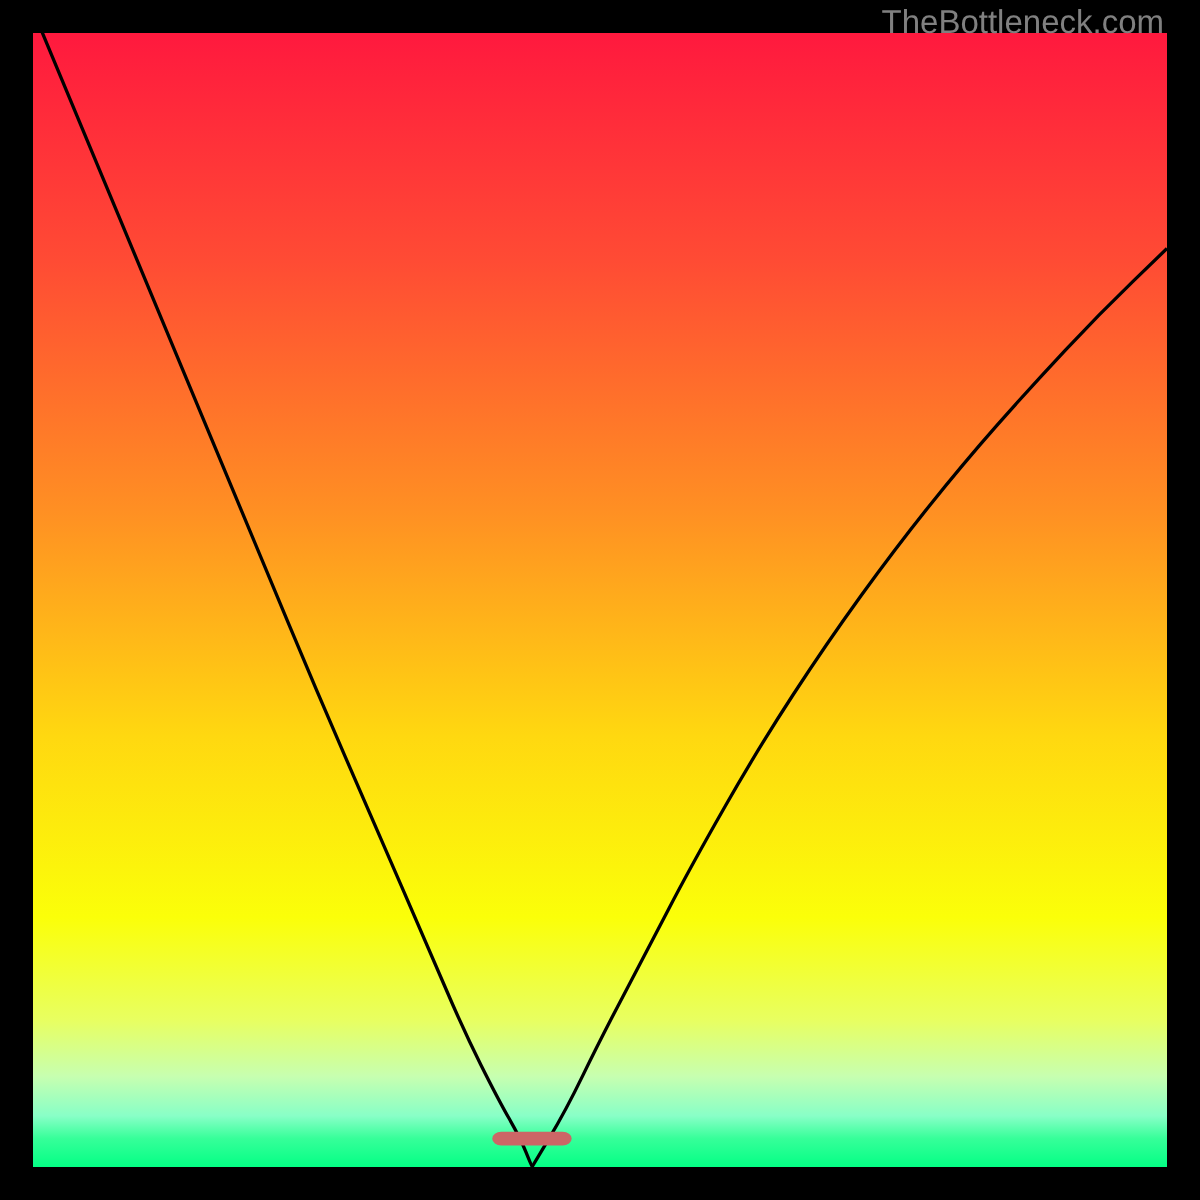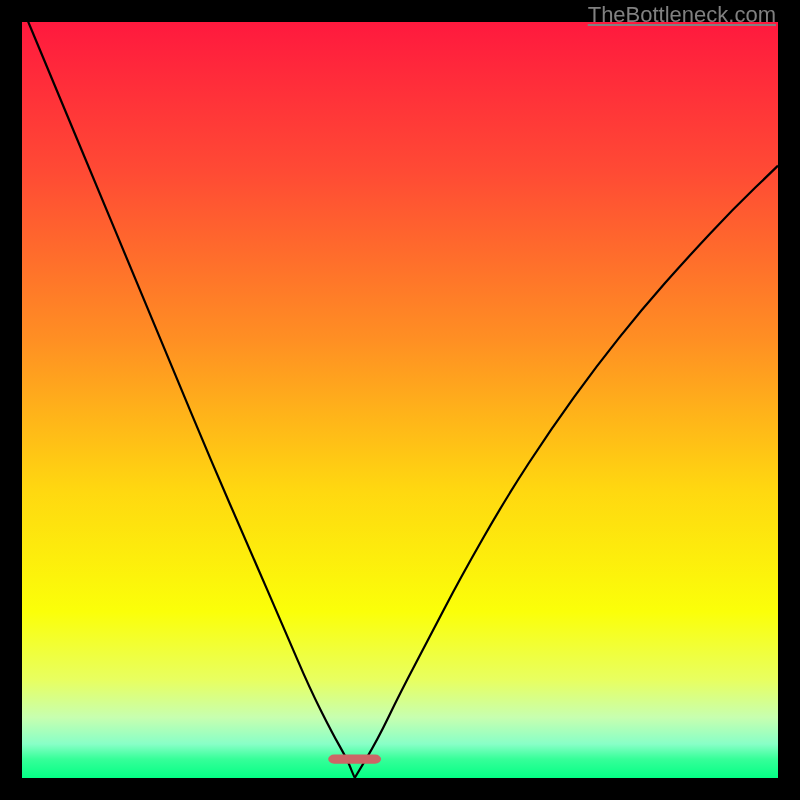--- a/index.html
+++ b/index.html
@@ -25,21 +25,20 @@
   }
   .watermark {
     position: absolute;
     top: 2px;
     right: 24px;
     color: #808080;
     font-size: 22px;
     font-weight: 400;
     letter-spacing: 0px;
     z-index: 10;
-    text-decoration: underline;
   }
   svg {
     width: 756px;
     height: 756px;
     display: block;
   }
 </style>
 </head>
 <body>
 

